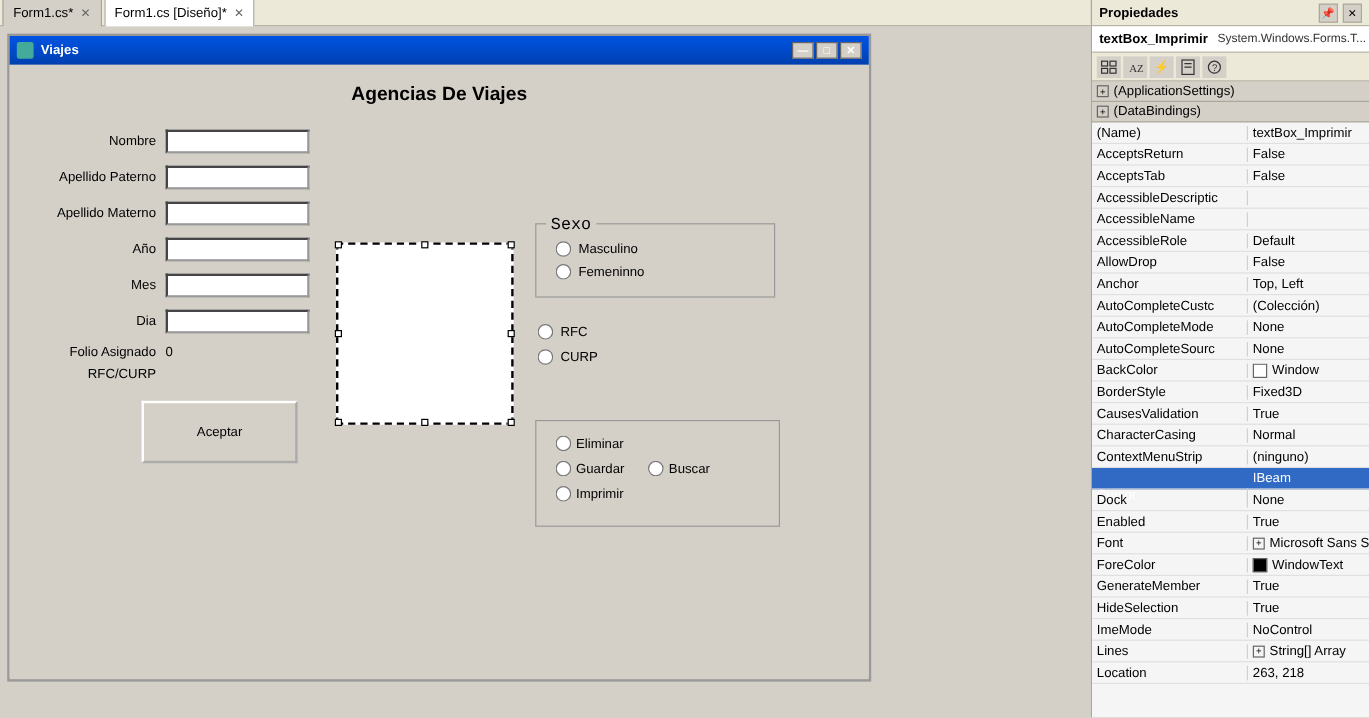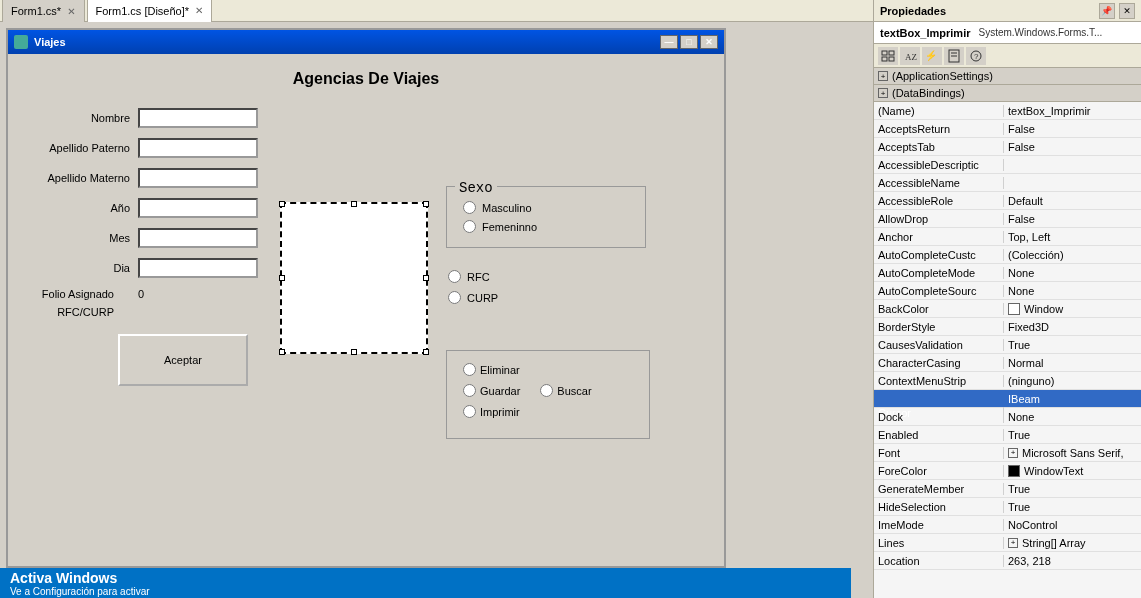--- a/index.html
+++ b/index.html
@@ -146,21 +146,21 @@
 
     
     .form-static-row {
       display: flex;
       align-items: center;
       margin-bottom: 6px;
     }
     .form-static-label {
       width: 110px;
       text-align: right;
-      padding-right: 24px;
+      padding-right: 8px;
       font-size: 11px;
       color: #000;
     }
     .form-static-value {
       font-size: 11px;
       color: #000;
     }
 
     
     .accept-btn {
@@ -197,21 +197,21 @@
     .radio-row {
       display: flex;
       align-items: center;
       gap: 6px;
       margin-bottom: 6px;
       font-size: 11px;
     }
 
     
     .props-panel {
-      width: 268px;
+      width: 232px;
       background: #f5f5f5;
       border-left: 1px solid #aca899;
       display: flex;
       flex-direction: column;
       flex-shrink: 0;
     }
     .props-header {
       background: #ece9d8;
       border-bottom: 1px solid #aca899;
       padding: 3px 6px;
@@ -578,26 +578,20 @@
           <div class="action-btn-row">
             <div class="action-radio">
               <input type="radio" name="action" style="">
               <span>Imprimir</span>
             </div>
           </div>
         </div>
       </div>
     </div>
 
-    <div class="status-bar">
-      <div>
-        <div class="status-activate">Activa Windows</div>
-        <div class="status-sub">Ve a Configuración para activar</div>
-      </div>
-    </div>
   </div>
 </div>
 
 <div class="props-panel">
 
   <div class="props-header">
     <span class="props-title">Propiedades</span>
     <div class="props-header-icons">
       <div class="props-icon-btn">📌</div>
       <div class="props-icon-btn">✕</div>

